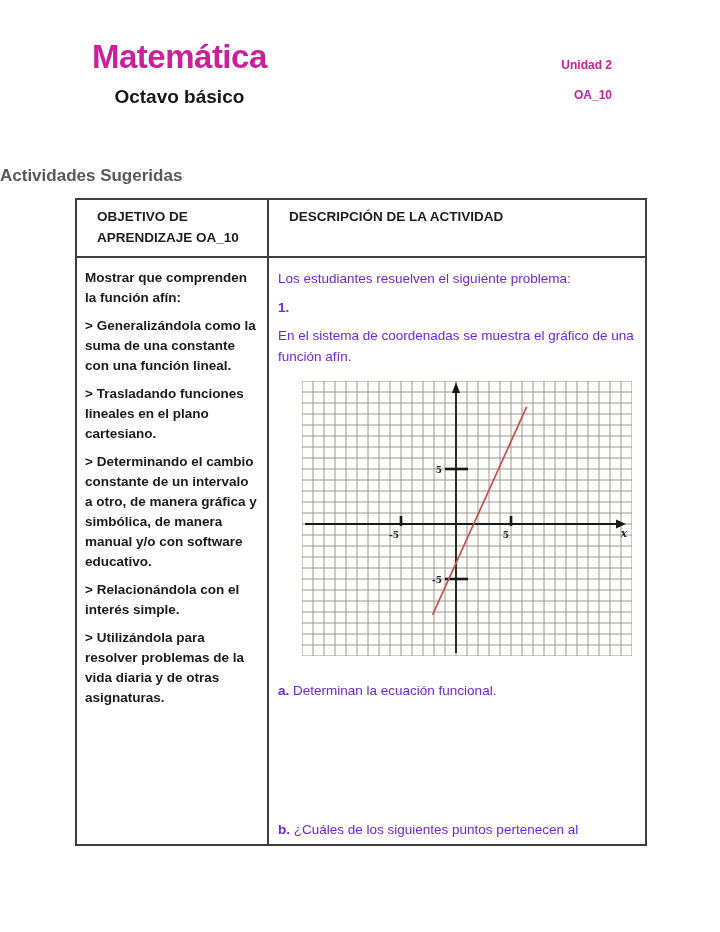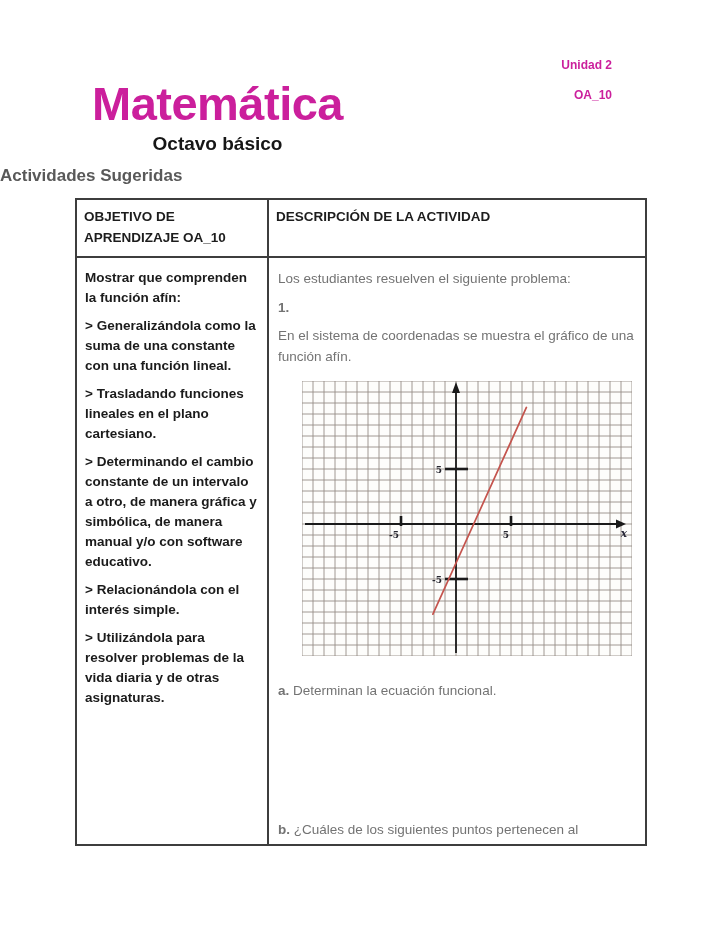--- a/index.html
+++ b/index.html
@@ -7,48 +7,48 @@
   .page {
     position: relative;
     width: 720px; height: 932px;
     background: #ffffff;
     font-family: "Liberation Sans", sans-serif;
     overflow: hidden;
   }
 
   
   .brand { position:absolute; left:92px; top:38px; text-align:center; }
-  .brand-title { font-size:47px; font-weight:bold; letter-spacing:-0.5px; line-height:38px;margin-top:47px; }
+  .brand-title { font-size:33px; font-weight:bold; letter-spacing:-0.5px; line-height:38px; }
   .brand-sub { font-size:19px; font-weight:bold; color:#161616; line-height:22px; margin-top:10px; }
   .unit-block { position:absolute; right:108px; top:50px; text-align:right; font-weight:bold; font-size:12px; line-height:30px; }
 
   
   .section-title {
     position:absolute; top:166px; left:0; width:100%;
     text-align:left; font-size:17px; font-weight:bold; color:#595959;
   }
 
   
   table.activity-table {
     position:absolute; left:75px; top:198px;
     width:570px; border-collapse:collapse; table-layout:fixed;
   }
   table.activity-table td {
     border:2px solid #3d3d3d; vertical-align:top;
   }
   .col-obj { width:192px; }
   .col-desc { width:378px; }
-  td.head-cell { padding:6px 7px 8px; font-weight:bold; font-size:13.5px; line-height:21px; color:#1d1d1d; }
+  td.head-cell { padding:6px 20px 8px; font-weight:bold; font-size:13.5px; line-height:21px; color:#1d1d1d; }
   td.head-cell.centered { text-align:left; }
   td.objective-cell {
     padding:10px 8px 0; font-weight:bold; font-size:13.5px;
     line-height:20px; color:#1b1b1b; height:588px;
   }
   td.activity-cell {
-    padding:10px 2px 4px 9px; font-size:13.5px; line-height:21px; color:#737373;
+    padding:10px 2px 4px 9px; font-size:13.5px; line-height:21px; color:#6d28d9;
   }
   .objective-cell p { margin:0 0 8px; }
   .activity-cell p { margin:0; }
   .p-intro { margin-bottom:8px !important; }
   .p-number { font-weight:bold; margin-bottom:7px !important; }
   .p-problem { margin-bottom:14px !important; }
   .p-question-a { margin-top:24px !important; }
   .p-question-b { margin-top:118px !important; }
   .q-label { font-weight:bold; }
 

